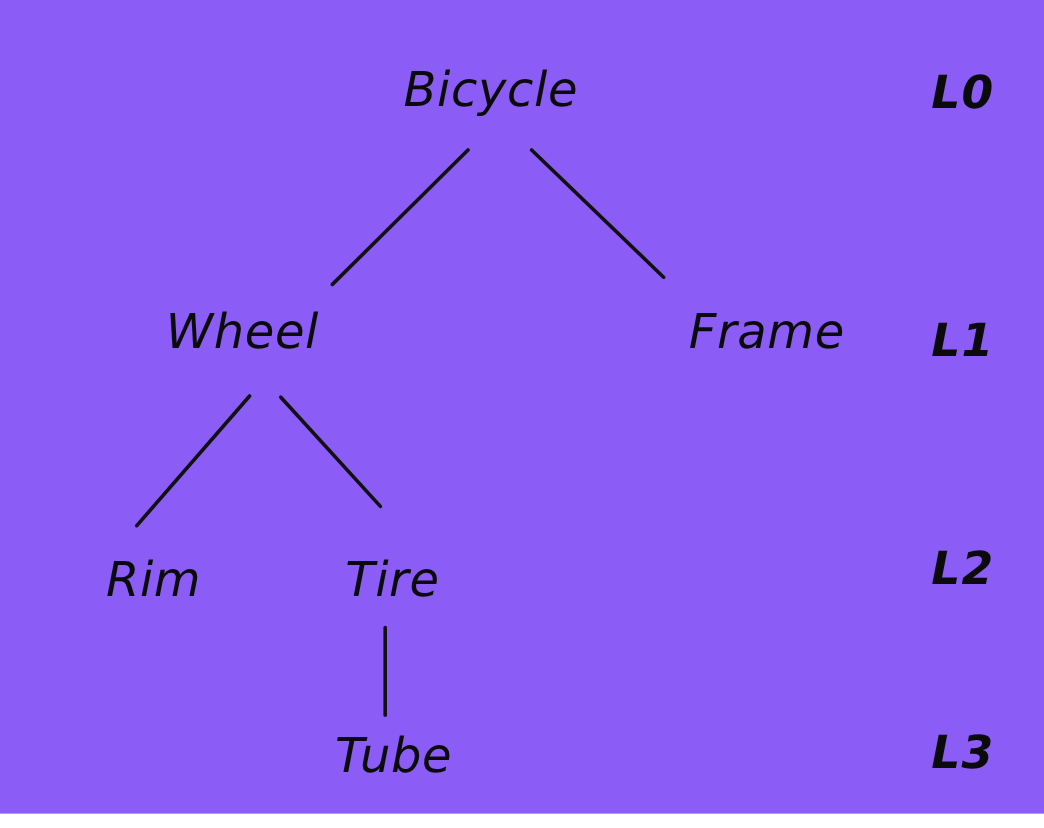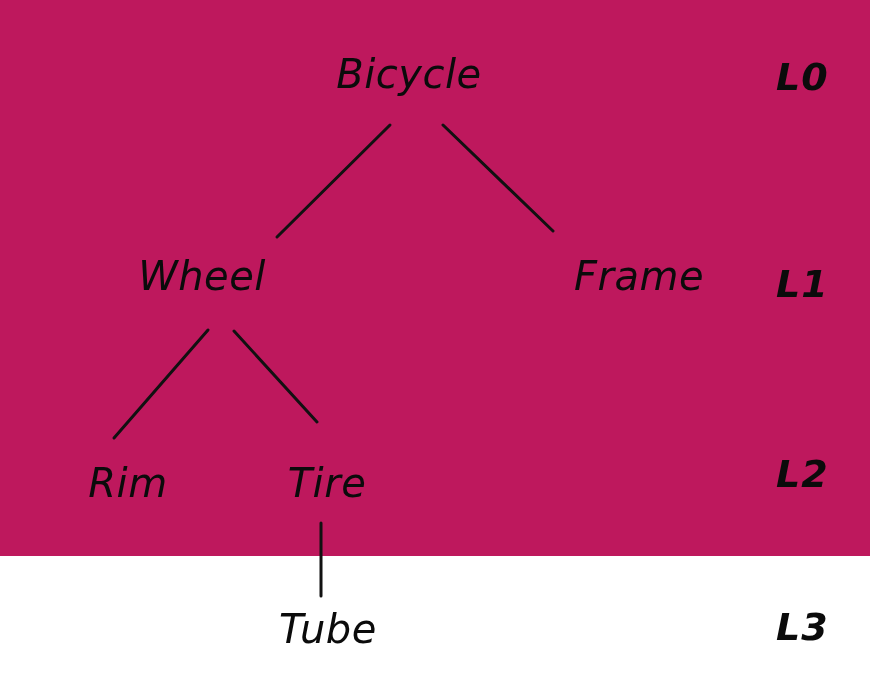--- a/index.html
+++ b/index.html
@@ -10,22 +10,22 @@
   }
   body {
     width: 870px;
     height: 690px;
     overflow: hidden;
     font-family: "DejaVu Sans", sans-serif;
   }
   #diagram-root {
     position: relative;
     width: 870px;
-    height: 556px;
-    background: #be185d;
+    height: 678px;
+    background: #8b5cf6;
   }
   svg.canvas {
     position: absolute;
     top: 0;
     left: 0;
     width: 870px;
     height: 690px;
     display: block;
   }
   .node-label {

